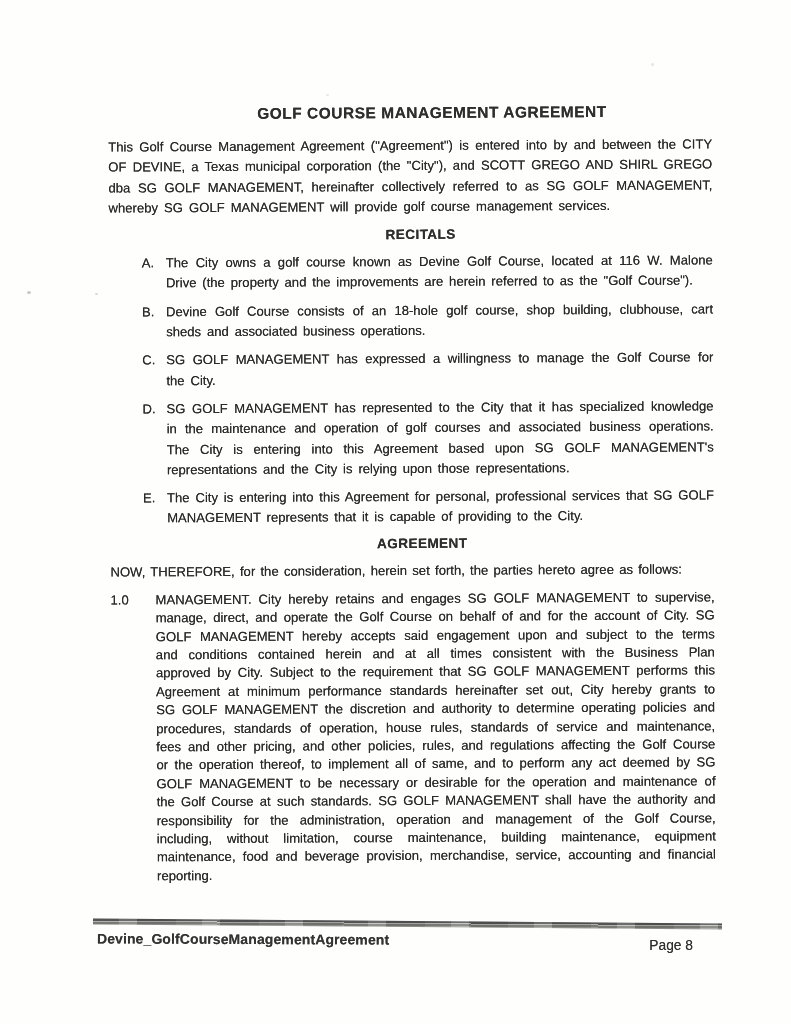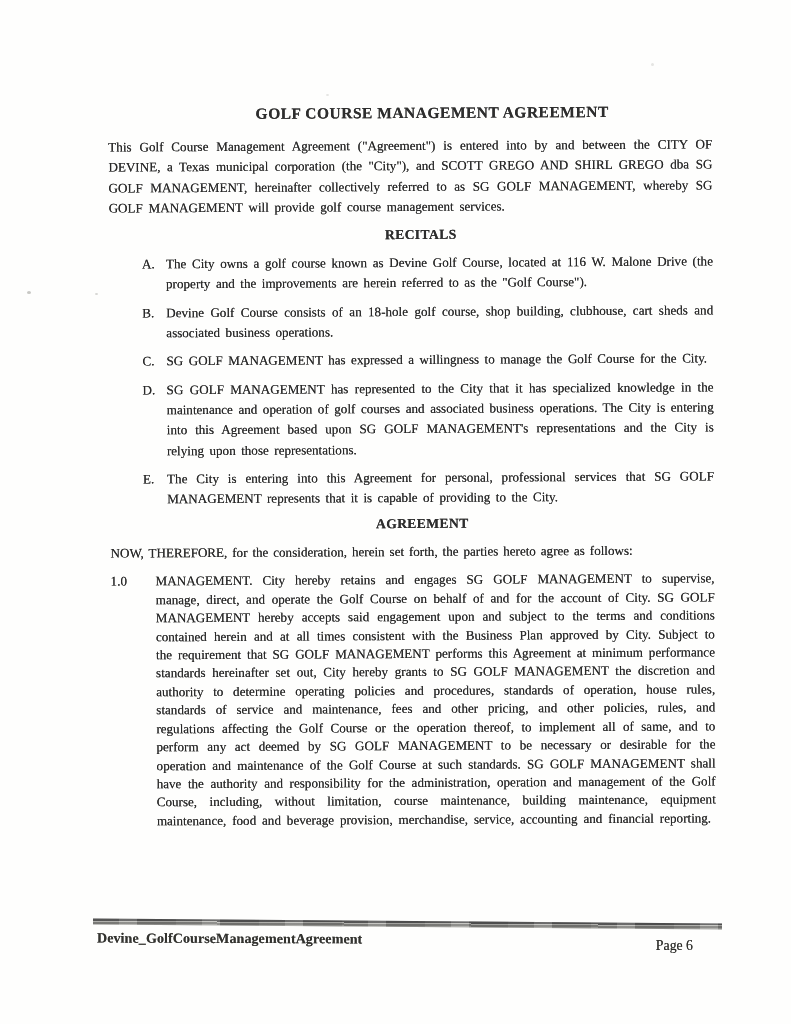--- a/index.html
+++ b/index.html
@@ -5,21 +5,21 @@
   html, body {
     margin: 0;
     padding: 0;
     background: #ffffff;
   }
   .page {
     position: relative;
     width: 791px;
     height: 1024px;
     background: #fefefd;
-    font-family: Liberation Serif, serif;
+    font-family: Liberation Sans, sans-serif;
     color: #2a2a2a;
     overflow: hidden;
   }
   
   .scan {
     position: absolute;
     top: 104px;
     left: 110px;
     width: 604px;
     transform: rotate(-0.3deg);
@@ -180,20 +180,20 @@
 
     <div class="section-item">
       <span class="section-number">1.0</span>
       <p class="section-text">MANAGEMENT.  City hereby retains and engages SG GOLF MANAGEMENT to supervise, manage, direct, and operate the Golf Course on behalf of and for the account of City. SG GOLF MANAGEMENT hereby accepts said engagement upon and subject to the terms and conditions contained herein and at all times consistent with the Business Plan approved by City. Subject to the requirement that SG GOLF MANAGEMENT performs this Agreement at minimum performance standards hereinafter set out, City hereby grants to SG GOLF MANAGEMENT the discretion and authority to determine operating policies and procedures, standards of operation, house rules, standards of service and maintenance, fees and other pricing, and other policies, rules, and regulations affecting the Golf Course or the operation thereof, to implement all of same, and to perform any act deemed by SG GOLF MANAGEMENT to be necessary or desirable for the operation and maintenance of the Golf Course at such standards. SG GOLF MANAGEMENT shall have the authority and responsibility for the administration, operation and management of the Golf Course, including, without limitation, course maintenance, building maintenance, equipment maintenance, food and beverage provision, merchandise, service, accounting and financial reporting.</p>
     </div>
 
   </div>
 
   <div class="footer-rule"></div>
   <span class="footer-file">Devine_GolfCourseManagementAgreement</span>
-  <span class="footer-page">Page 6</span>
+  <span class="footer-page">Page 8</span>
 
   <span class="speck speck-1"></span>
   <span class="speck speck-2"></span>
   <span class="speck speck-3"></span>
   <span class="speck speck-4"></span>
 
 </div>
 
 </body></html>

